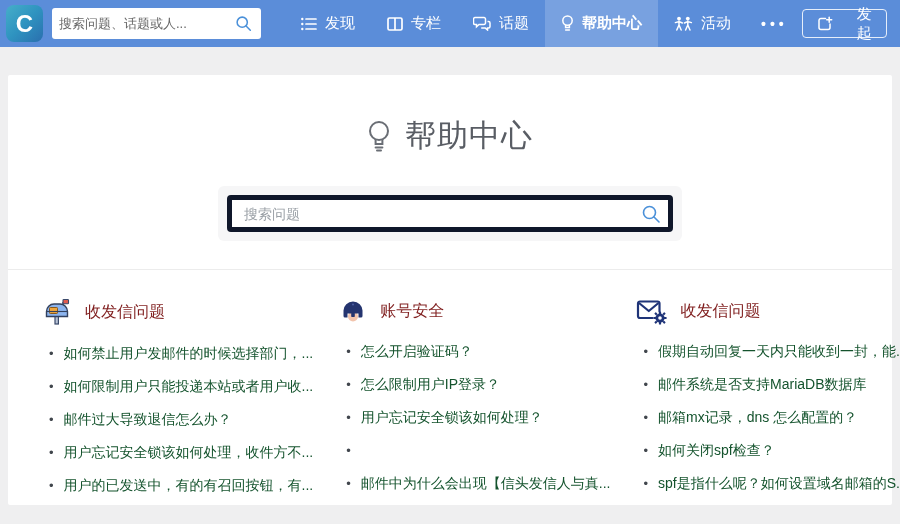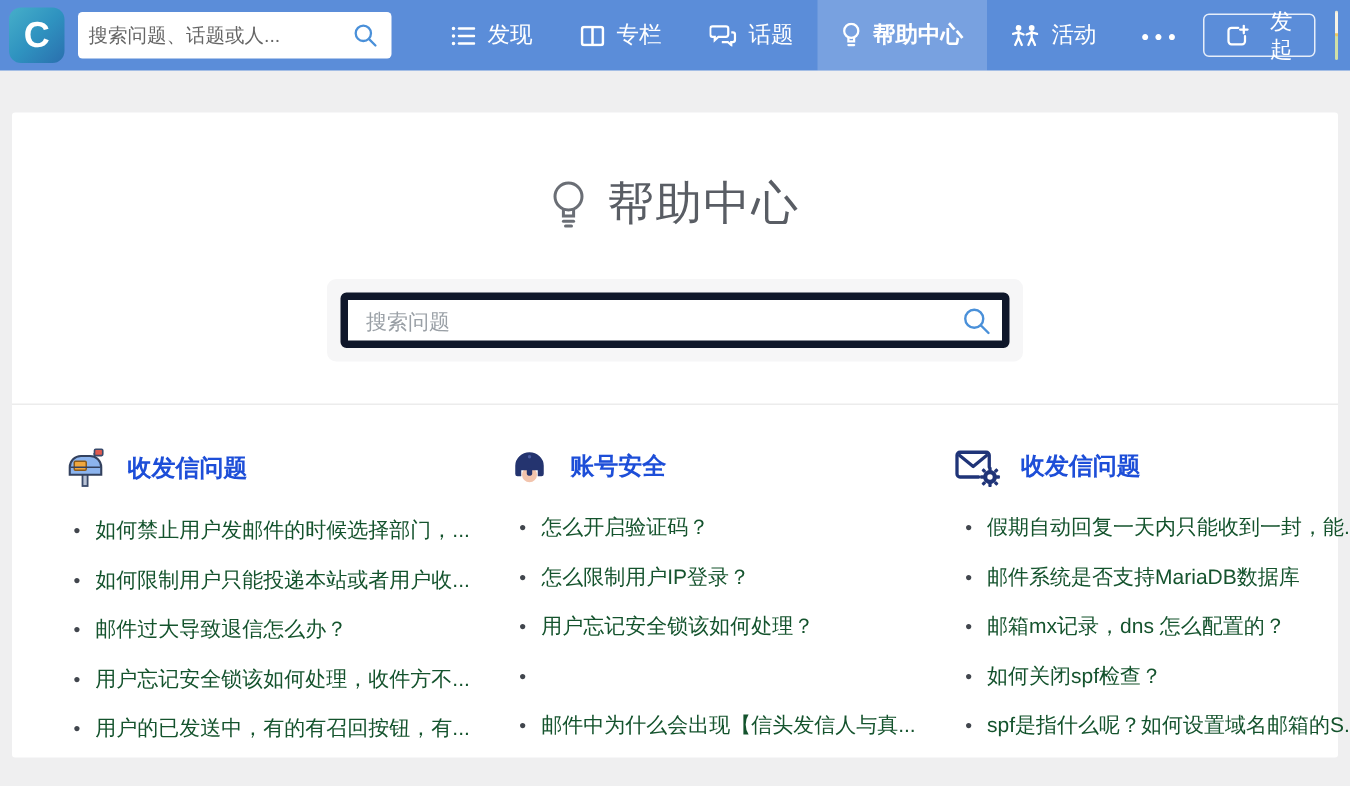--- a/index.html
+++ b/index.html
@@ -34,21 +34,21 @@
   .top-search input::placeholder { color:#666; }
   .nav { display:flex; align-items:stretch; height:47px; margin-left:24px; }
   .nav-item {
     display:flex; align-items:center; gap:8px; padding:0 16px;
     color:#fff; font-size:15px; cursor:pointer; white-space:nowrap;
   }
   .nav-item.active { background:rgba(255,255,255,0.18); font-weight:bold; }
   .nav-more { padding:0 14px; letter-spacing:4px; font-size:14px; font-weight:bold; }
   .spacer { flex:1; }
   .start-btn {
-    display:flex; align-items:center; gap:14px; height:29px; padding:0 14px;
+    display:flex; align-items:center; gap:24px; height:29px; padding:0 14px;
     border:1px solid rgba(255,255,255,0.85); border-radius:4px;
     color:#fff; font-size:15px; background:transparent; cursor:pointer;
     font-family:inherit; margin-right:13px;
   }
   .avatar {
     width:33px; height:33px; border-radius:6px; cursor:pointer;
     background:
       radial-gradient(circle at 30% 25%, #f7f3e6 0 28%, transparent 29%),
       radial-gradient(circle at 70% 30%, #f0c75e 0 30%, transparent 31%),
       radial-gradient(circle at 35% 75%, #cfe0a8 0 32%, transparent 33%),
@@ -79,21 +79,21 @@
   .hero-search .mag { position:absolute; right:12px; top:9px; cursor:pointer; }
 
   .divider { border-top:1px solid #ececec; margin-top:28px; }
 
   
   .sections {
     display:grid; grid-template-columns:1fr 1fr 1fr;
     column-gap:26px; padding:27px 34px 0;
   }
   .sec-head { display:flex; align-items:center; gap:13px; }
-  .sec-title { font-size:16px; font-weight:bold; color:#1d4ed8; }
+  .sec-title { font-size:16px; font-weight:normal; color:#7f1d1d; }
   .sec-list { list-style:none; margin-top:17px; }
   .sec-item {
     display:flex; align-items:flex-start; margin-bottom:14px;
     white-space:nowrap; overflow:hidden;
   }
   .bullet { color:#41464d; font-size:13px; line-height:19px; margin:0 10px 0 7px; }
   .sec-link {
     color:#14532d; font-size:14px; line-height:19px; text-decoration:none;
     cursor:pointer; overflow:hidden; text-overflow:ellipsis;
   }

